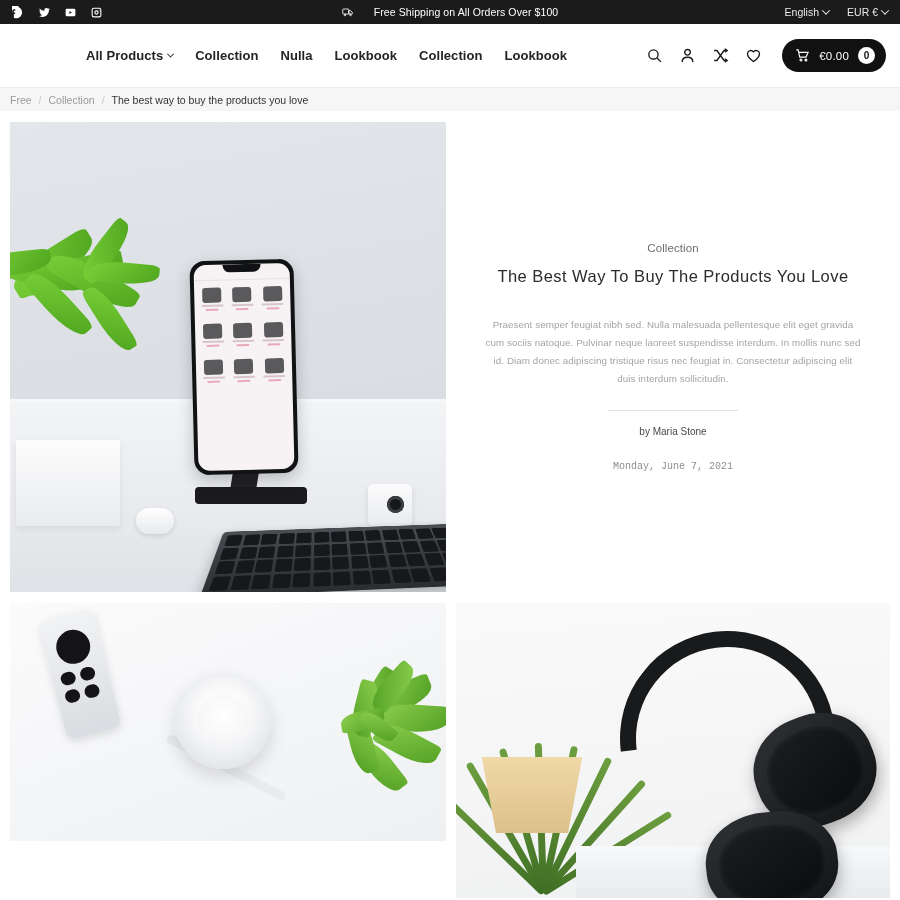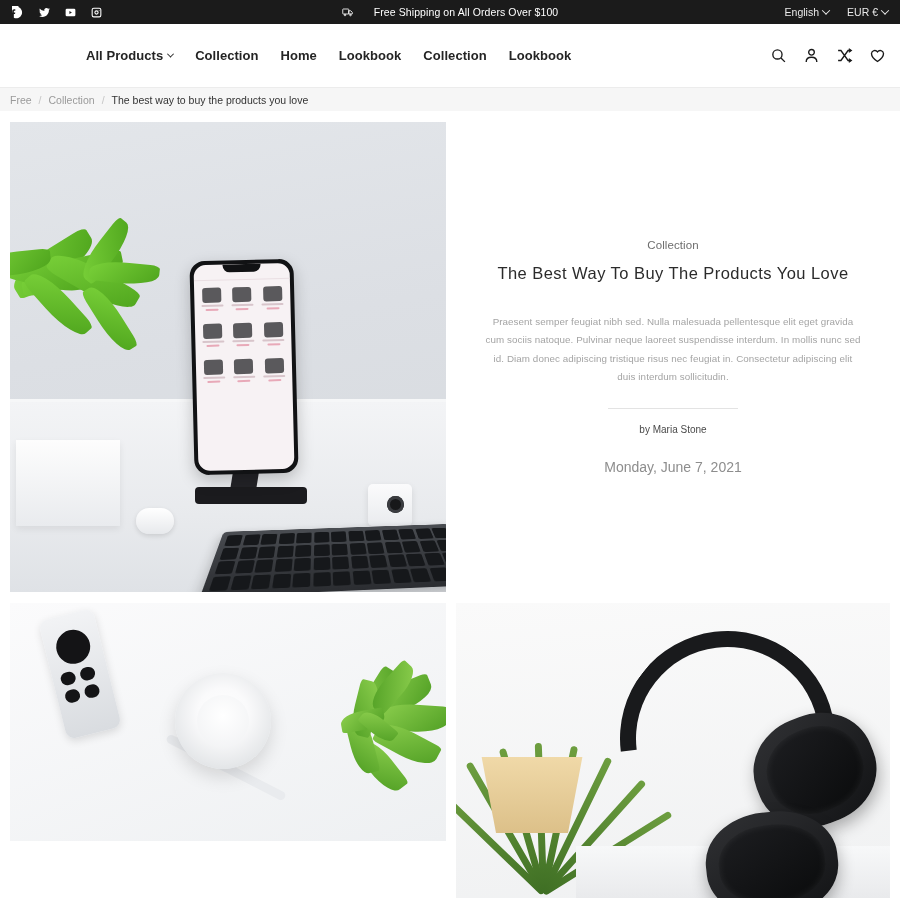--- a/index.html
+++ b/index.html
@@ -149,21 +149,21 @@
     letter-spacing: .45px; margin-bottom: 30px;
   }
   .art-body {
     font-size: 9.8px; line-height: 1.85; color: #a4a4a4;
     max-width: 420px; letter-spacing: .07px;
   }
   .divider {
     width: 130px; height: 1px; background: #e3e3e3; margin: 22px 0 15px;
   }
   .art-author { font-size: 10px; color: #4a4a4a; margin-bottom: 24px; }
-  .art-date { font-size: 14px; color: #8d8d8d; }
+  .art-date { font-size: 10px; color: #8d8d8d; font-family: Liberation Mono, monospace; }
 
   .row2 { display: flex; gap: 10px; margin-top: 11px; }
   .tile { position: relative; overflow: hidden; background: #e6e8ea; }
   .tile-speaker { width: 436px; height: 238px; flex: 0 0 auto; }
   .tile-headphones { flex: 1 1 auto; height: 295px; }
 
   
   .scene { position: absolute; inset: 0; }
 
   
@@ -381,21 +381,21 @@
 </div>
 
 <div class="header">
 
   <nav class="nav">
     <a href="#">
       <span>All Products</span>
       <i class="caret2"></i>
     </a>
     <a href="#">Collection</a>
-    <a href="#">Home</a>
+    <a href="#">Nulla</a>
     <a href="#">Lookbook</a>
     <a href="#">Collection</a>
     <a href="#">Lookbook</a>
   </nav>
 
   <div class="actions">
     <span class="aicon">
       <svg viewBox="0 0 24 24" fill="none" stroke="#1a1a1a" stroke-width="1.9">
           <circle cx="10.5" cy="10.5" r="6.5"></circle>
           <path d="M15.5 15.5L21 21"></path>
@@ -411,20 +411,29 @@
       <svg viewBox="0 0 24 24" fill="none" stroke="#1a1a1a" stroke-width="1.9">
           <path d="M3 5h4l10 14h4M3 19h4L17 5h4"></path>
           <path d="M18 2.5L21.5 5 18 7.5M18 16.5L21.5 19 18 21.5"></path>
         </svg>
     </span>
     <span class="aicon">
       <svg viewBox="0 0 24 24" fill="none" stroke="#1a1a1a" stroke-width="1.9">
           <path d="M12 20.5S3.5 15 3.5 9.2A4.7 4.7 0 0112 7a4.7 4.7 0 018.5 2.2c0 5.8-8.5 11.3-8.5 11.3z"></path>
         </svg>
     </span>
+    <div class="cart">
+      <svg viewBox="0 0 24 24" stroke-width="1.8">
+          <path d="M2 3h3l2.6 11.5h10L21 7H6"></path>
+          <circle cx="9.5" cy="19" r="1.5"></circle>
+          <circle cx="17.5" cy="19" r="1.5"></circle>
+        </svg>
+      <span class="cart-total">€0.00</span>
+      <span class="cart-count">0</span>
+    </div>
   </div>
 </div>
 
 <div class="crumbbar">
   <a href="#">Free</a>
   <span class="crumb-sep">/</span>
   <a href="#">Collection</a>
   <span class="crumb-sep">/</span>
   <span class="crumb-cur">The best way to buy the products you love</span>
 </div>

